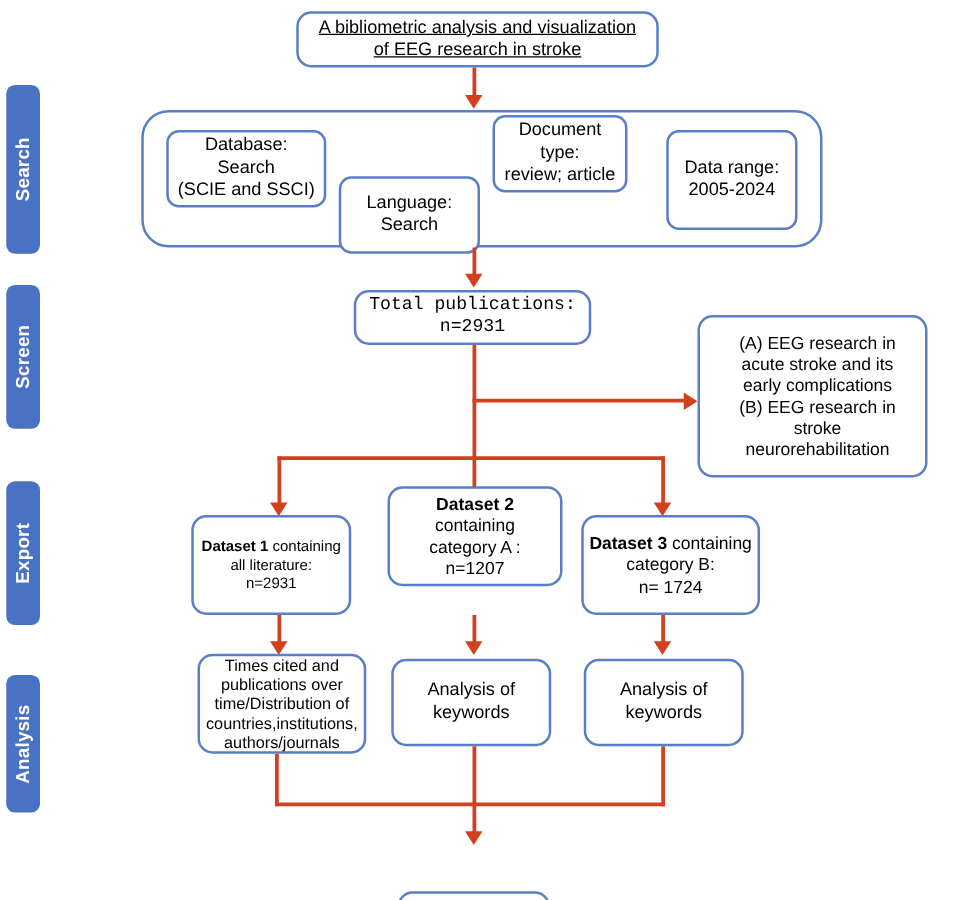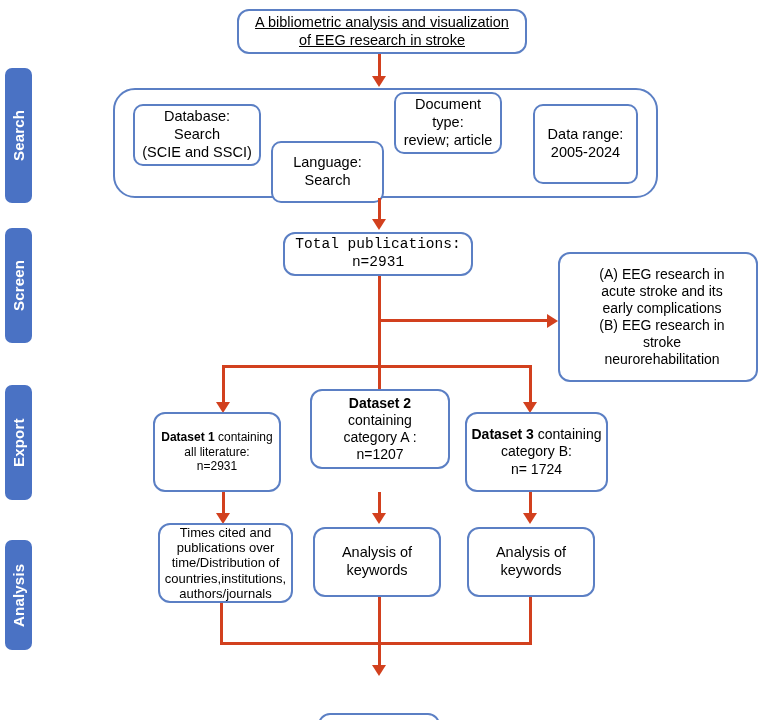--- a/index.html
+++ b/index.html
@@ -151,21 +151,21 @@
   <div class="conn-v" style="left:378px; top:198px; height:24px;"></div>
   <div class="arrow-down" style="left:372px; top:219px;"></div>
 
   <div class="node" style="left:283px; top:232px; width:190px; height:44px;font-family:Liberation Mono, monospace;">
     <span class="txt">
       <span>Total publications:</span><br>
       <span>n=2931</span>
     </span>
   </div>
 
-  <div class="node" style="left:558px; top:252px; width:200px; height:130px; font-size:14px;padding-left:12px;">
+  <div class="node" style="left:558px; top:252px; width:184px; height:130px; font-size:14px;padding-left:12px;">
     <span class="txt">
       <span>(A) EEG research in</span><br>
       <span>acute stroke and its</span><br>
       <span>early complications</span><br>
       <span>(B) EEG research in</span><br>
       <span>stroke</span><br>
       <span>neurorehabilitation</span>
     </span>
   </div>
 

